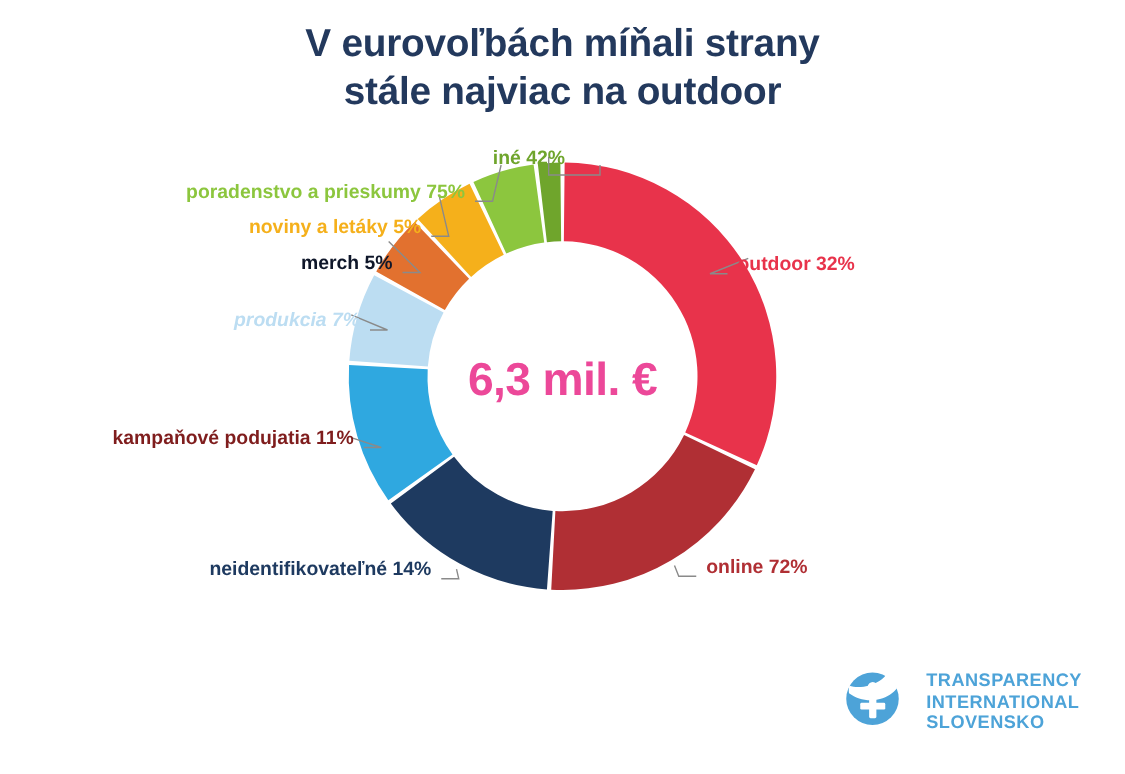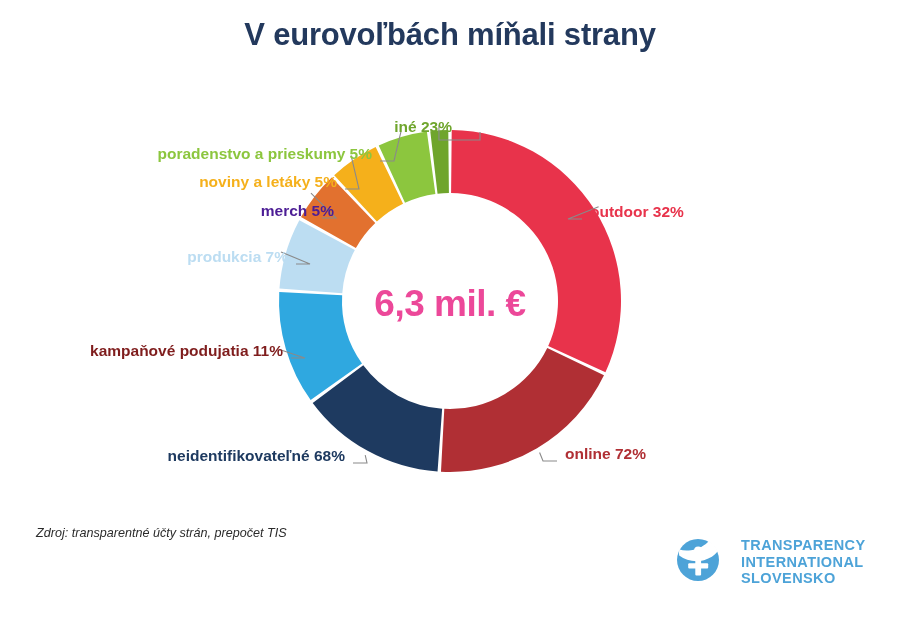--- a/index.html
+++ b/index.html
@@ -107,20 +107,21 @@
   }
   .logo-text span { display: block; }
 </style>
 </head>
 <body>
 
 <div id="page">
 
   <div class="title">
     <span class="title-line">V eurovoľbách míňali strany</span>
+    <span class="title-line">stále najviac na outdoor</span>
   </div>
 
   <div class="chart-wrap">
     <svg class="donut-svg" width="900" height="400" viewBox="0 0 900 400">
       <g id="donut-slices">
           <path d="M 451.71606618133166 26.008610986221612 A 171 171 0 0 1 605.4482999613738 268.2518493733234 L 548.177873659815 242.00116802525687 A 108 108 0 0 0 451.08383127242 89.00543851761365 Z" fill="#e8334b"></path>
           <path d="M 603.9869690754415 271.3573355827052 A 171 171 0 0 1 440.97604176550664 367.7617292538996 L 444.3006579571621 304.8495132129892 A 108 108 0 0 0 547.2549278371209 243.9625277364454 Z" fill="#b02f34"></path>
           <path d="M 437.55068193206506 367.5462238797546 A 171 171 0 0 1 312.6737387894201 298.89454343547345 L 363.26762449858114 261.3544484855622 A 108 108 0 0 0 442.137272799199 304.7134045556345 Z" fill="#1e3a60"></path>
           <path d="M 310.656382002731 296.11789002713476 A 171 171 0 0 1 279.2382707461004 187.9760417655066 L 342.1504867870108 191.30065795716206 A 108 108 0 0 0 361.9935044227775 259.60077264871666 Z" fill="#2fa8e0"></path>
           <path d="M 279.4537761202454 184.55068193206517 A 171 171 0 0 1 299.33238238938895 116.12807036095481 L 354.8415046669825 145.92299180691882 A 108 108 0 0 0 342.2865954443655 189.13727279919905 Z" fill="#bcddf2"></path>
@@ -140,30 +141,29 @@
           <path d="M 400.89756533709556 27.98831132085803 L 394 57 L 380 57"></path>
           <path d="M 438.94886856284086 21.347295796624195 L 438.94886856284086 36 L 480 36 L 480 28"></path>
         </g>
     </svg>
   </div>
 
   <div class="center-value">6,3 mil. €</div>
 
   <div class="lbl right" id="lbl-0" style="color: rgb(232, 51, 75); top: 204px; left: 590px;">outdoor 32%</div>
   <div class="lbl right" id="lbl-1" style="color: rgb(176, 47, 52); top: 446px; left: 565px;">online 72%</div>
-  <div class="lbl left" id="lbl-2" style="color: rgb(30, 58, 96); top: 448px; left: 0px; width: 345px; text-align: right;">neidentifikovateľné 68%</div>
+  <div class="lbl left" id="lbl-2" style="color: rgb(30, 58, 96); top: 448px; left: 0px; width: 345px; text-align: right;">neidentifikovateľné 14%</div>
   <div class="lbl left" id="lbl-3" style="color: #7f1d1d; top: 343px; left: 0px; width: 283px; text-align: right;">kampaňové podujatia 11%</div>
-  <div class="lbl left" id="lbl-4" style="color: rgb(188, 221, 242); top: 249px; left: 0px; width: 288px; text-align: right;">produkcia 7%</div>
-  <div class="lbl left" id="lbl-5" style="color: #4c1d95; top: 203px; left: 0px; width: 314px; text-align: right; padding-left: 20px;">merch 5%</div>
+  <div class="lbl left" id="lbl-4" style="color: rgb(188, 221, 242); top: 249px; left: 0px; width: 288px; text-align: right; font-style: italic;">produkcia 7%</div>
+  <div class="lbl left" id="lbl-5" style="color: #0f172a; top: 203px; left: 0px; width: 314px; text-align: right;">merch 5%</div>
   <div class="lbl left" id="lbl-6" style="color: rgb(245, 176, 27); top: 174px; left: 0px; width: 337px; text-align: right;">noviny a letáky 5%</div>
-  <div class="lbl left" id="lbl-7" style="color: rgb(140, 198, 62); top: 146px; left: 0px; width: 372px; text-align: right;">poradenstvo a prieskumy 5%</div>
-  <div class="lbl left" id="lbl-8" style="color: rgb(111, 165, 44); top: 119px; left: 0px; width: 452px; text-align: right;">iné 23%</div>
+  <div class="lbl left" id="lbl-7" style="color: rgb(140, 198, 62); top: 146px; left: 0px; width: 372px; text-align: right;">poradenstvo a prieskumy 75%</div>
+  <div class="lbl left" id="lbl-8" style="color: rgb(111, 165, 44); top: 119px; left: 0px; width: 452px; text-align: right;">iné 42%</div>
 
   <div class="footer-note">
-    <span>Zdroj: transparentné účty strán, prepočet TIS</span>
   </div>
 
   <div class="logo">
     <span class="logo-mark">
       <svg width="44" height="44" viewBox="0 0 44 44" aria-hidden="true">
         <circle cx="22" cy="22" r="21" fill="#4da3d8"></circle>
         <path d="M3.2 17.5 C10 22.5, 19 24.5, 28 22.2 C34 20.6, 38.5 17.4, 41.6 13.6
                  C40.2 9.2, 37 5.4, 32.8 3.1 C29 7.6, 22.5 11.2, 15 12.3
                  C10.6 12.9, 6.6 12.6, 3.5 11.6 C2.8 13.4, 3 15.6, 3.2 17.5 Z" fill="#ffffff"></path>
         <circle cx="22.2" cy="12.6" r="4.1" fill="#ffffff"></circle>

